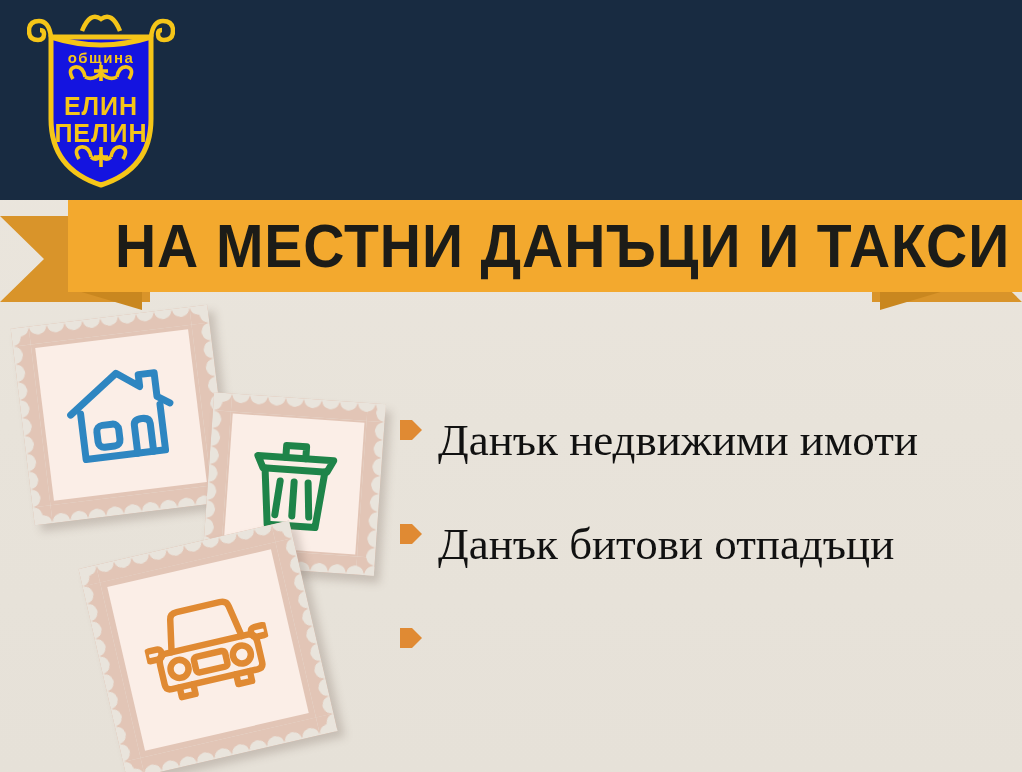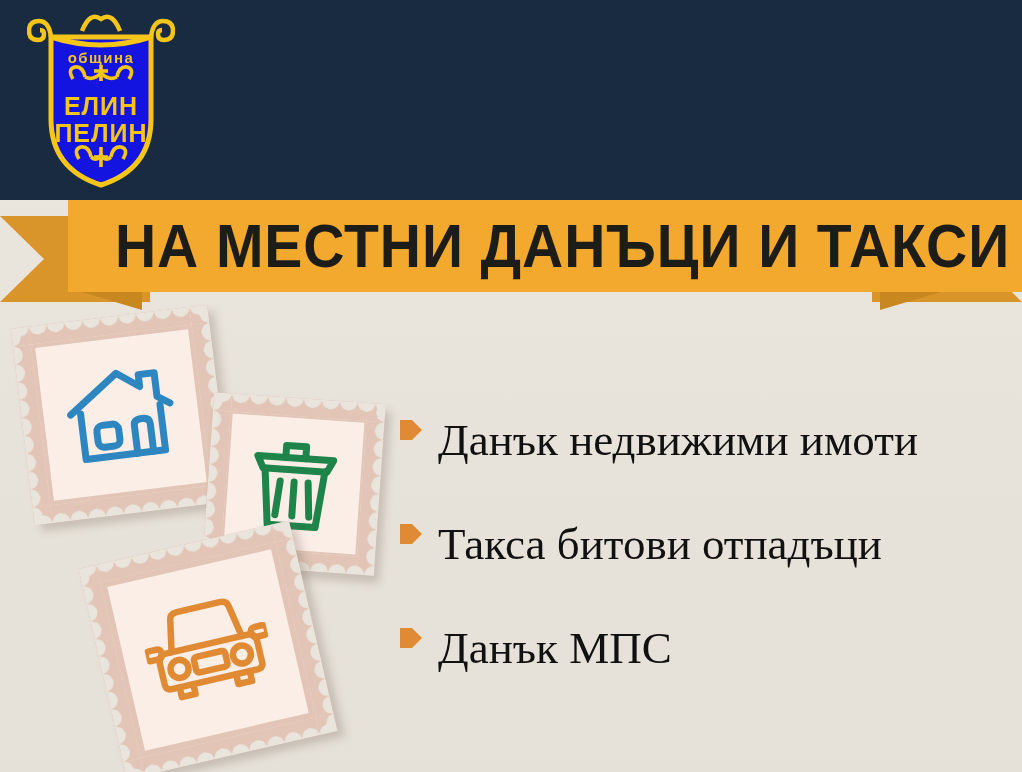--- a/index.html
+++ b/index.html
@@ -259,21 +259,20 @@
     </div>
   </div>
 
   <div class="tax-list">
     <div class="tax-item">
       <span class="bullet"></span>
       <span class="tax-label">Данък недвижими имоти</span>
     </div>
     <div class="tax-item">
       <span class="bullet"></span>
-      <span class="tax-label">Такса битови отпадъци</span>
+      <span class="tax-label">Данък битови отпадъци</span>
     </div>
     <div class="tax-item">
       <span class="bullet"></span>
-      <span class="tax-label">Данък МПС</span>
     </div>
   </div>
 
 </div>
 
 </body></html>

